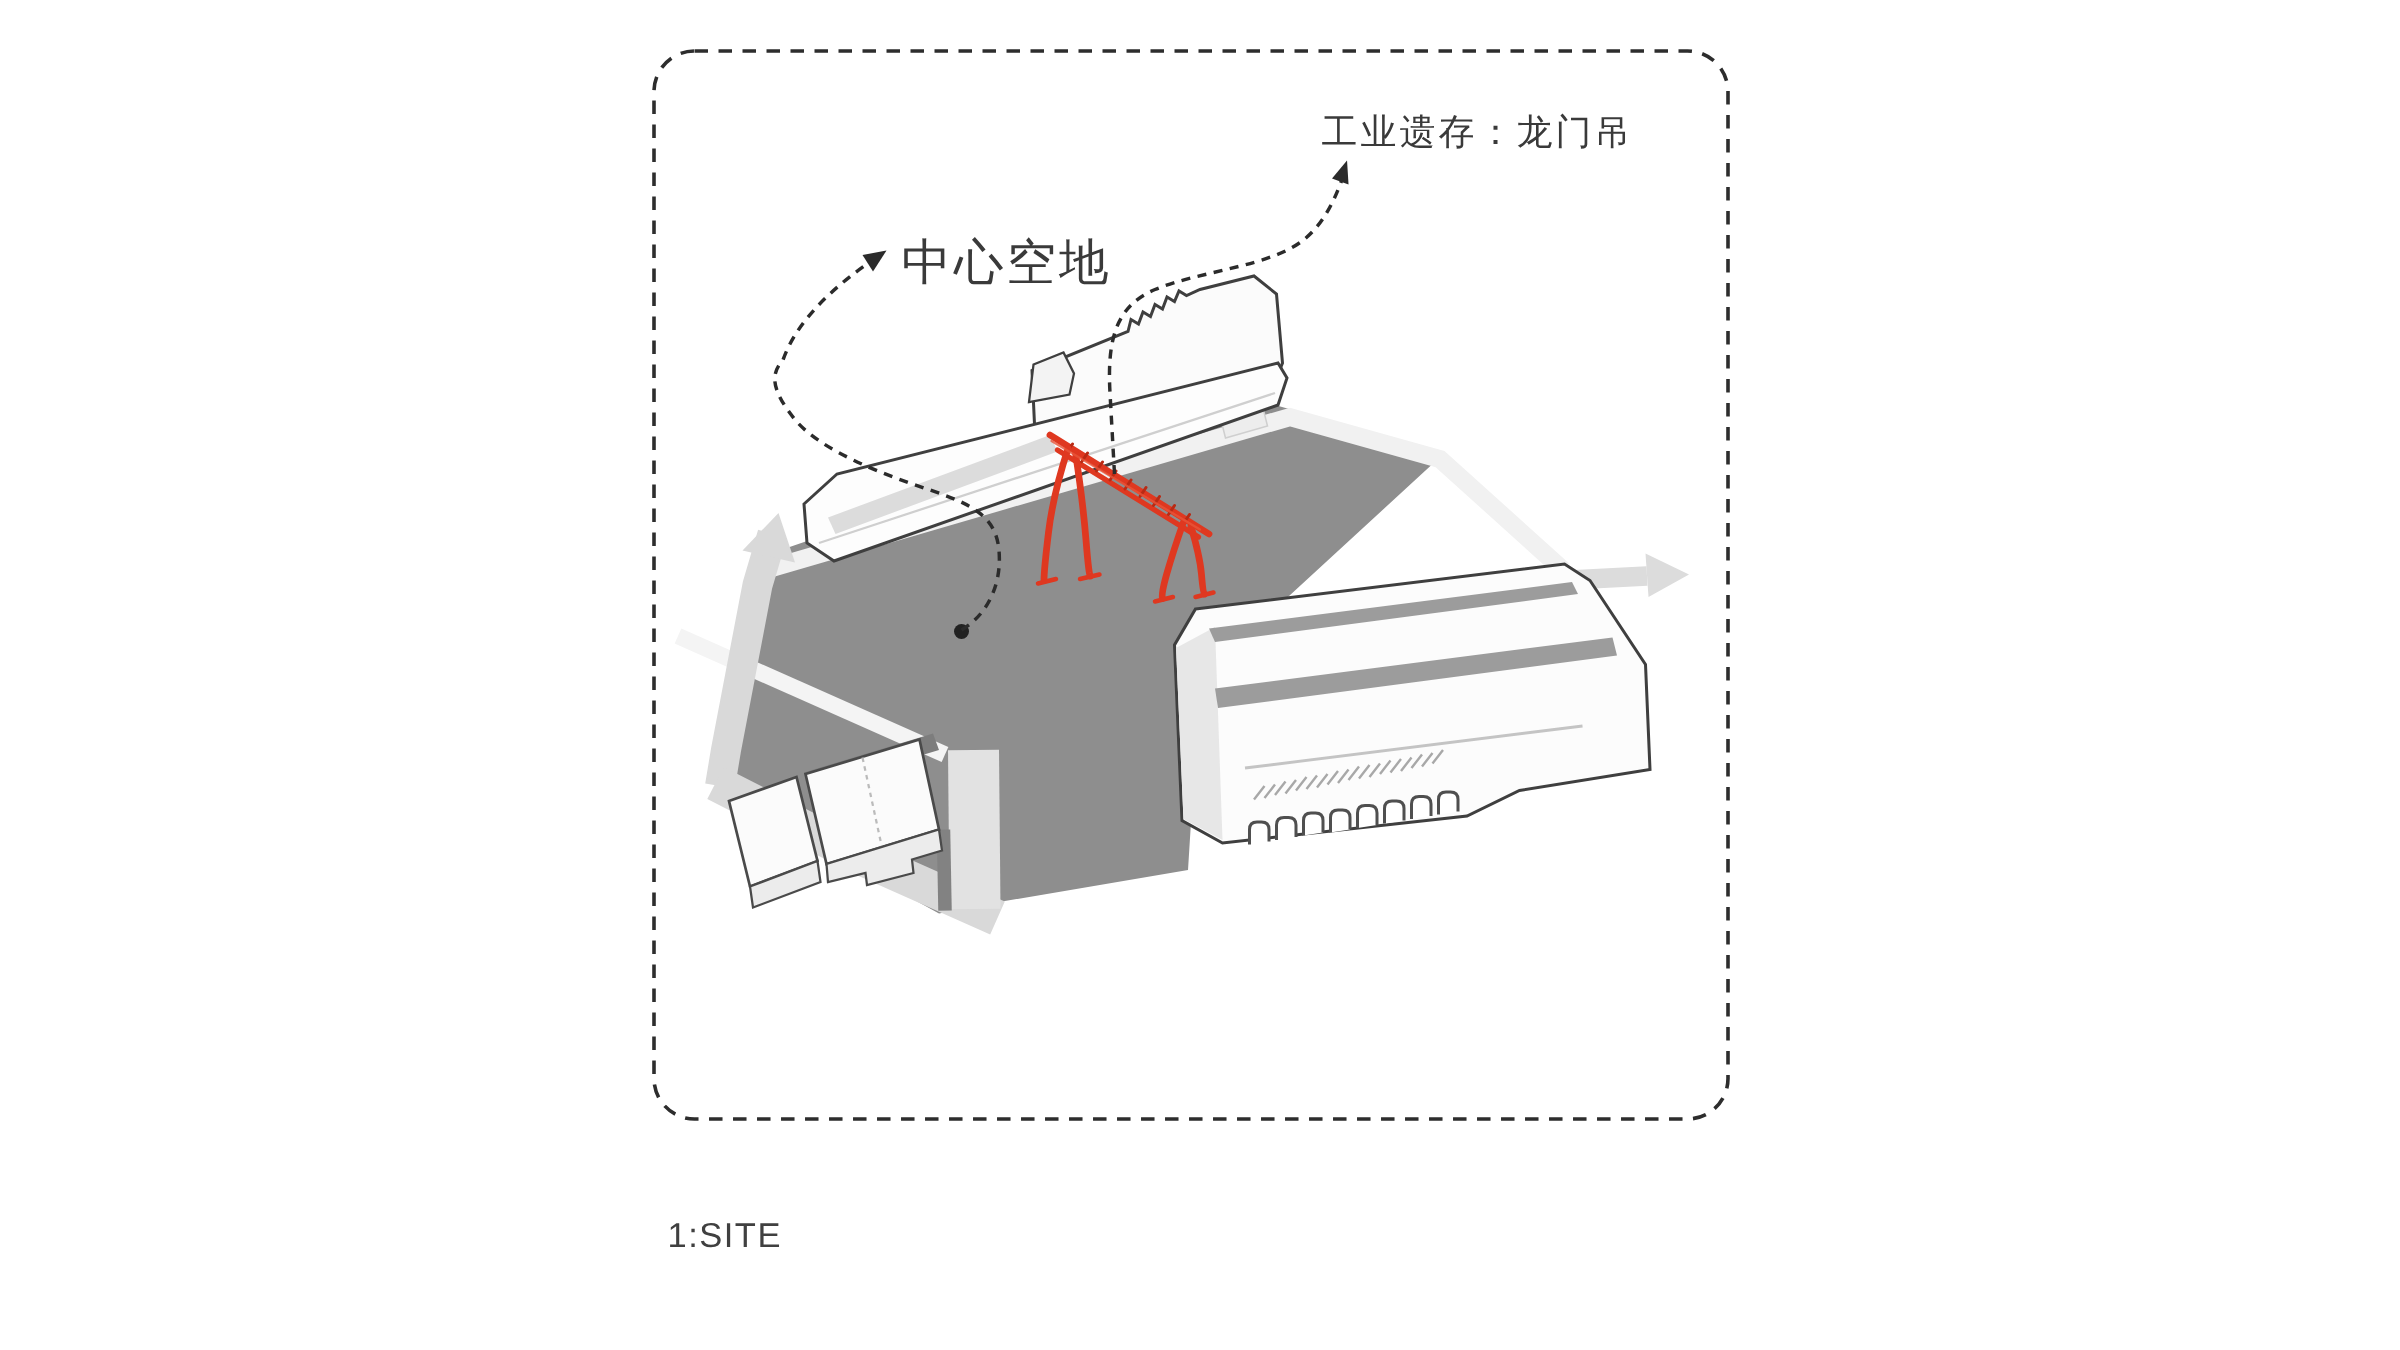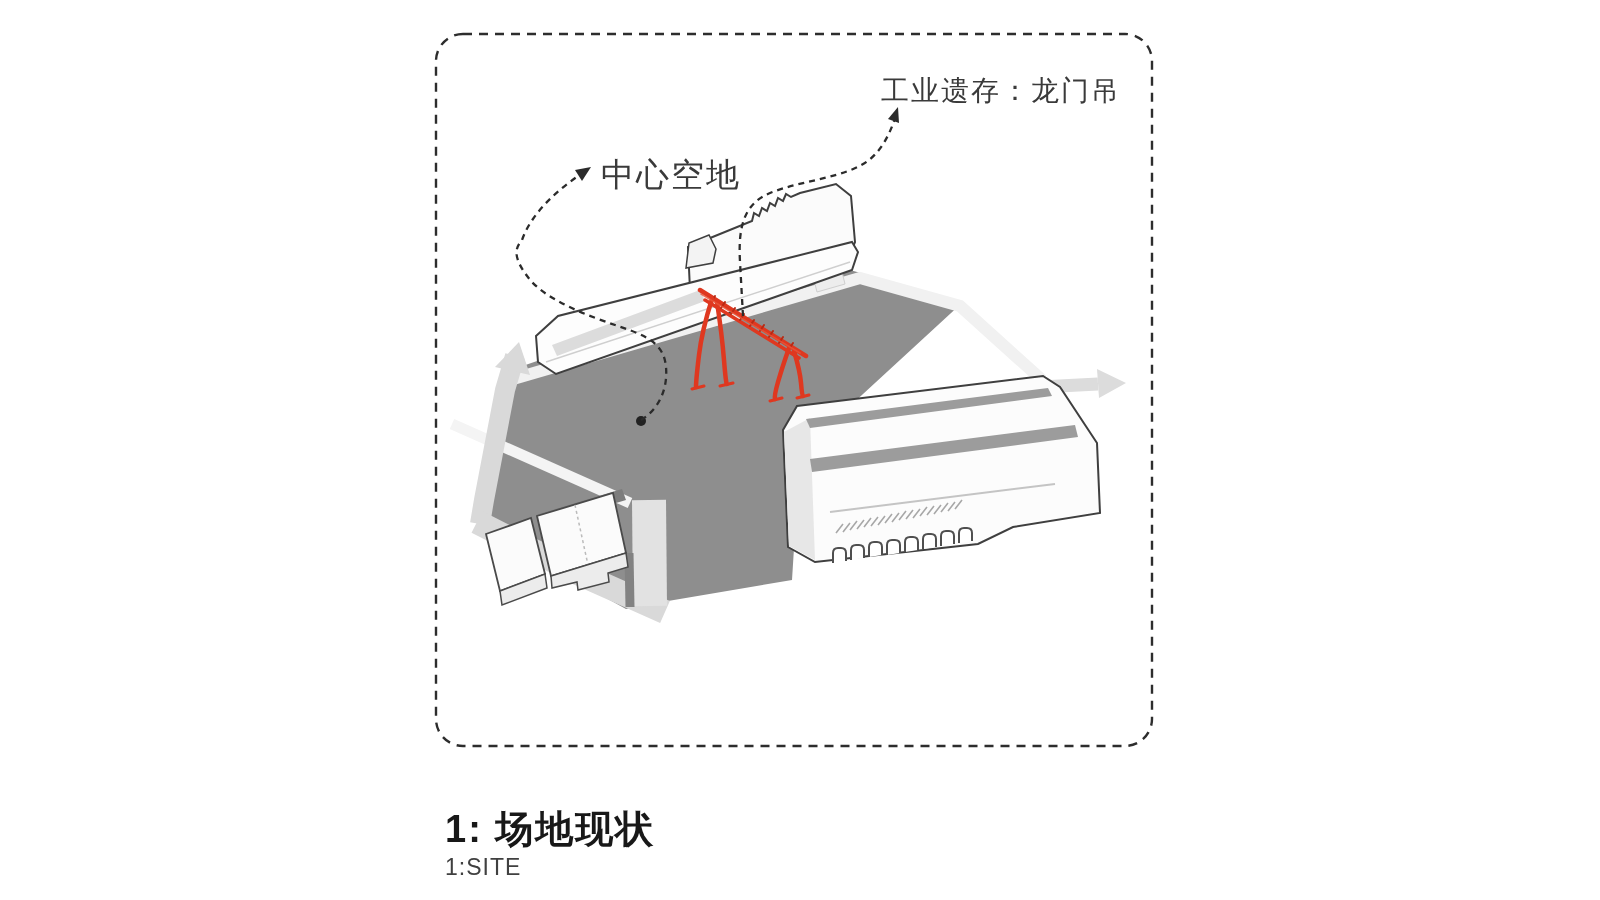--- a/index.html
+++ b/index.html
@@ -7,21 +7,21 @@
     width:1600px;height:900px;position:relative;overflow:hidden;
     font-family:"Liberation Sans","DejaVu Sans",sans-serif;
   }
   .stage{position:absolute;left:0;top:0;width:1600px;height:900px;}
   svg{position:absolute;left:0;top:0;}
   .ann-label{
     position:absolute;color:#3a3a3a;white-space:nowrap;
     font-family:"Liberation Sans","DejaVu Sans",sans-serif;
   }
   .label-open-space{left:601px;top:153px;font-size:33px;letter-spacing:2px;}
-  .label-industrial{left:881px;top:72px;font-size:28px;letter-spacing:2px;}
+  .label-industrial{left:881px;top:72px;font-size:24px;letter-spacing:2px;}
   .caption{position:absolute;left:445px;top:808px;}
   .caption-title{
     font-size:38px;font-weight:bold;color:#181818;letter-spacing:2px;line-height:1.15;
   }
   .caption-sub{
     font-size:23px;color:#404040;letter-spacing:1px;margin-top:2px;
   }
 </style>
 </head>
 <body>
@@ -119,17 +119,16 @@
     <path d="M743 316 L740 262 C738 226 744 204 770 193 C802 180 846 178 869 160 C884 148 891 130 896 116" fill="none" stroke="#2b2b2b" stroke-width="2.3" stroke-dasharray="6 5"></path>
     <polygon points="898,107 899,123 888,119" fill="#2b2b2b"></polygon>
   </g>
 </svg>
 
   <div class="ann-label label-open-space">中心空地</div>
 
   <div class="ann-label label-industrial">工业遗存：龙门吊</div>
 
   <div class="caption">
-    <div class="caption-title">1: 场地现状</div>
     <div class="caption-sub">1:SITE</div>
   </div>
 
 </div>
 
 </body></html>

